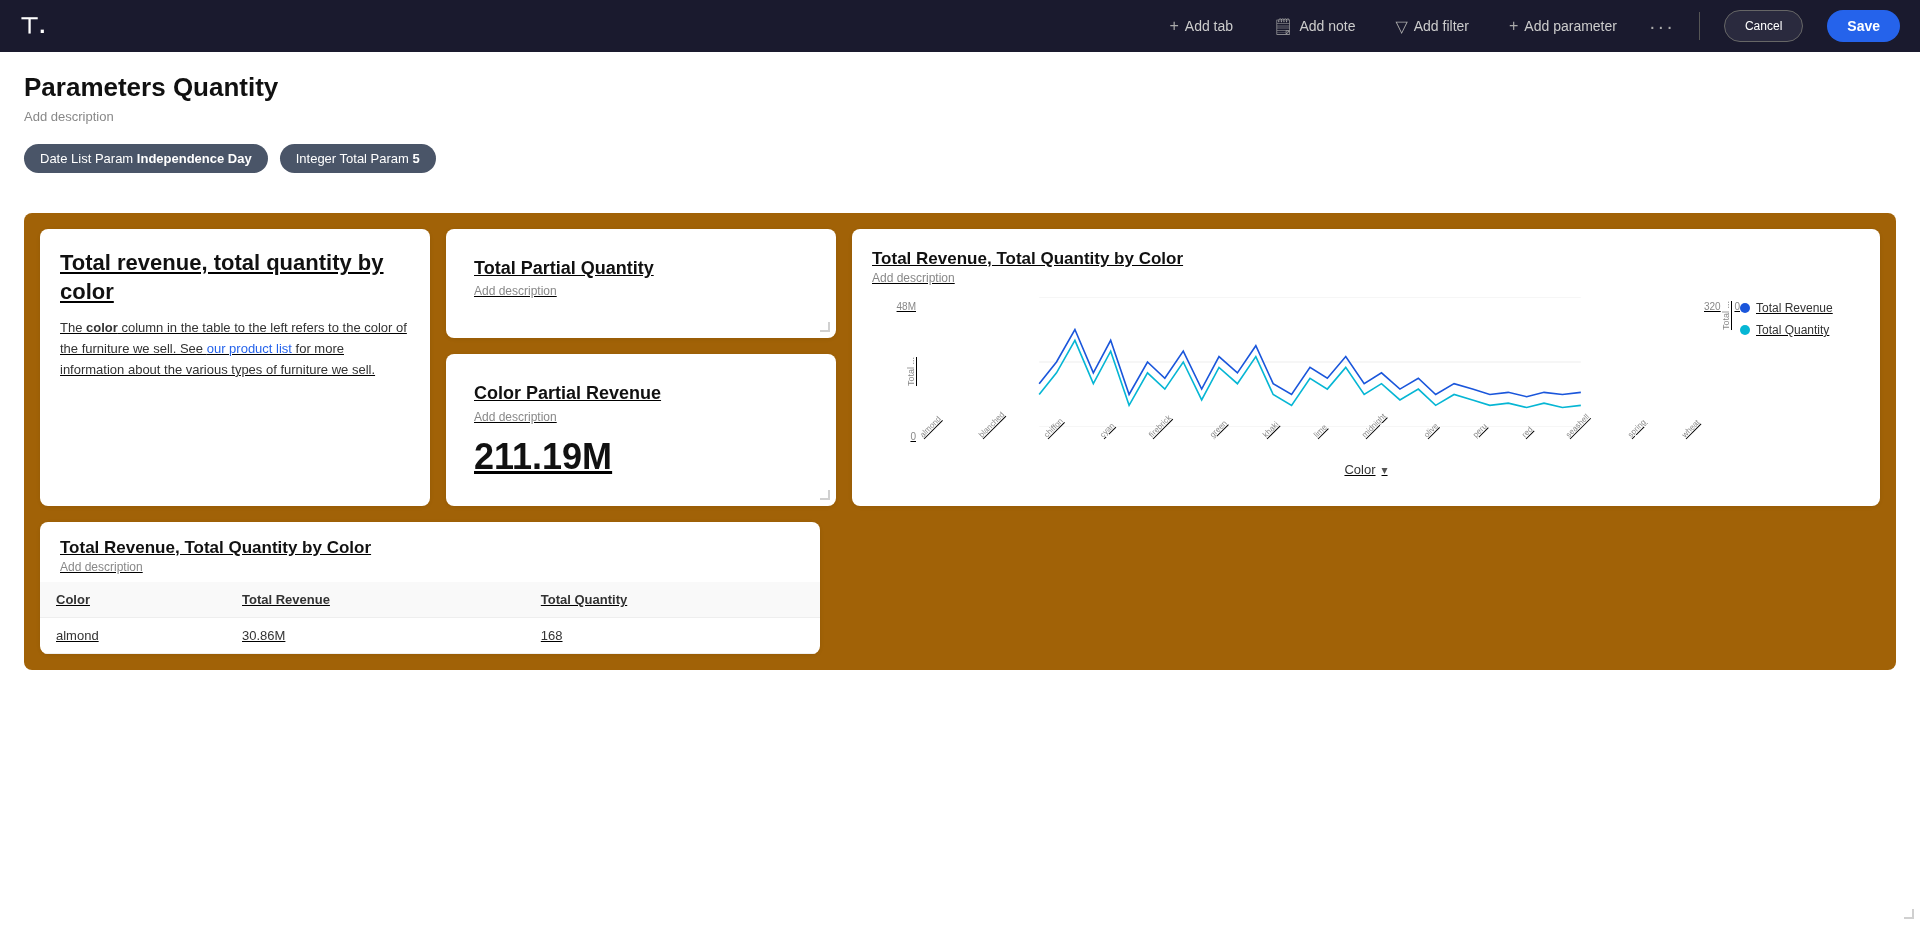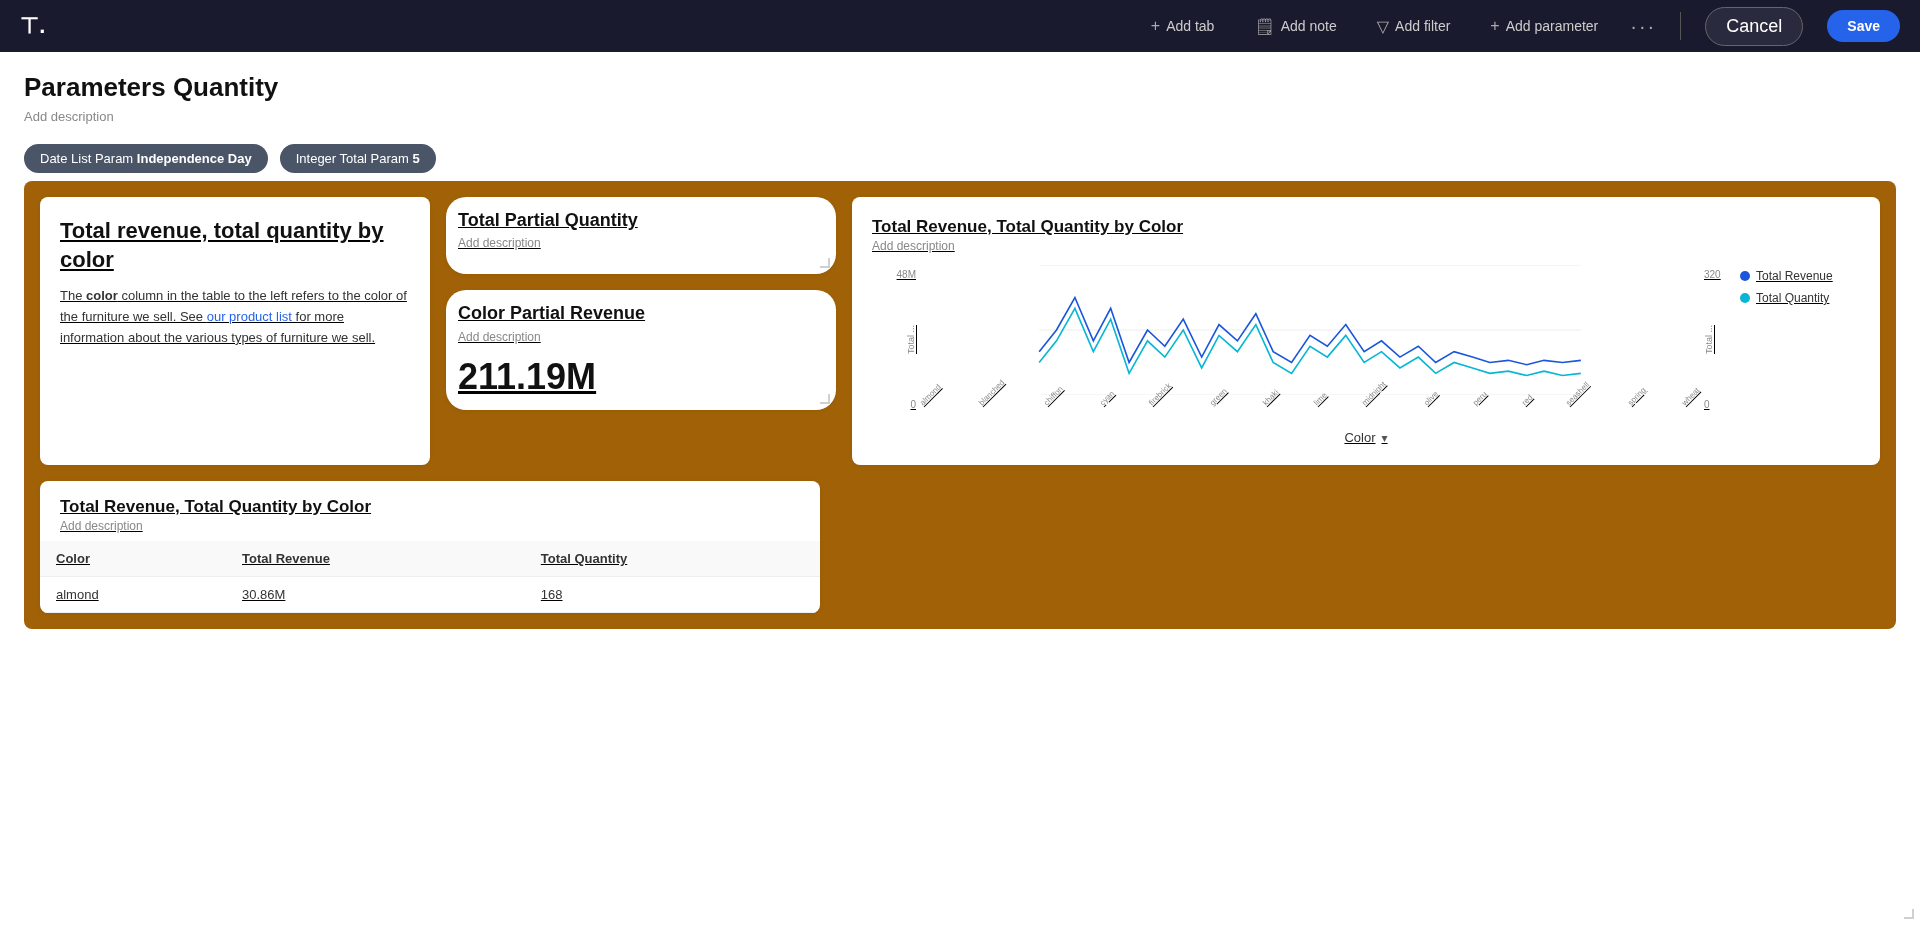--- a/index.html
+++ b/index.html
@@ -34,21 +34,21 @@
       border-radius: 4px;
     }
     .nav-icon { font-size: 16px; color: #aaa; }
     .nav-divider { width: 1px; height: 28px; background: #555; }
     .btn-cancel {
       background: #2a2a3e;
       border: 1px solid #666;
       color: white;
       padding: 8px 20px;
       border-radius: 20px;
-      font-size: 18px;
+      font-size: 12px;
       cursor: pointer;
     }
     .btn-save {
       background: #2563eb;
       border: none;
       color: white;
       padding: 8px 20px;
       border-radius: 20px;
       font-size: 14px;
       cursor: pointer;
@@ -70,21 +70,21 @@
     }
     .page-desc {
       font-size: 13px;
       color: #888;
       margin-bottom: 20px;
       cursor: pointer;
     }
     .param-pills {
       display: flex;
       gap: 12px;
-      margin-bottom: 8px;
+      margin-bottom: 40px;
     }
     .param-pill {
       background: #4a5568;
       color: white;
       border-radius: 20px;
       padding: 7px 16px;
       font-size: 13px;
       cursor: pointer;
     }
     .param-pill strong { font-weight: 700; }
@@ -101,22 +101,22 @@
     .top-row {
       display: grid;
       grid-template-columns: 390px 390px 1fr;
       gap: 16px;
       margin-bottom: 16px;
     }
 
     
     .card {
       background: white;
-      border-radius: 20px;
-      padding: 12px;
+      border-radius: 8px;
+      padding: 28px;
       box-shadow: 0 1px 4px rgba(0,0,0,0.08);
       position: relative;
     }
     .card-title {
       font-size: 18px;
       font-weight: 700;
       color: #111;
       margin-bottom: 4px;
       line-height: 1.3;
     }
@@ -414,21 +414,21 @@
               <span style="font-size:8px;color:#888;transform:rotate(-45deg);transform-origin:top left;display:inline-block;white-space:nowrap;">midnight</span>
               <span style="font-size:8px;color:#888;transform:rotate(-45deg);transform-origin:top left;display:inline-block;white-space:nowrap;">olive</span>
               <span style="font-size:8px;color:#888;transform:rotate(-45deg);transform-origin:top left;display:inline-block;white-space:nowrap;">peru</span>
               <span style="font-size:8px;color:#888;transform:rotate(-45deg);transform-origin:top left;display:inline-block;white-space:nowrap;">red</span>
               <span style="font-size:8px;color:#888;transform:rotate(-45deg);transform-origin:top left;display:inline-block;white-space:nowrap;">seashell</span>
               <span style="font-size:8px;color:#888;transform:rotate(-45deg);transform-origin:top left;display:inline-block;white-space:nowrap;">spring</span>
               <span style="font-size:8px;color:#888;transform:rotate(-45deg);transform-origin:top left;display:inline-block;white-space:nowrap;">wheat</span>
             </div>
           </div>
 
-          <div style="display:flex;flex-direction:column;align-items:flex-start;min-width:36px;padding-top:4px;">
+          <div style="display:flex;flex-direction:row;align-items:flex-start;min-width:36px;padding-top:4px;">
             <span class="chart-y-label">320</span>
             <div style="flex:1;display:flex;align-items:center;">
               <span class="v-axis-label">Total ...</span>
             </div>
             <span class="chart-y-label">0</span>
           </div>
 
           <div class="chart-legend">
             <div class="legend-item">
               <div class="legend-dot" style="background:#1a56db;"></div>

